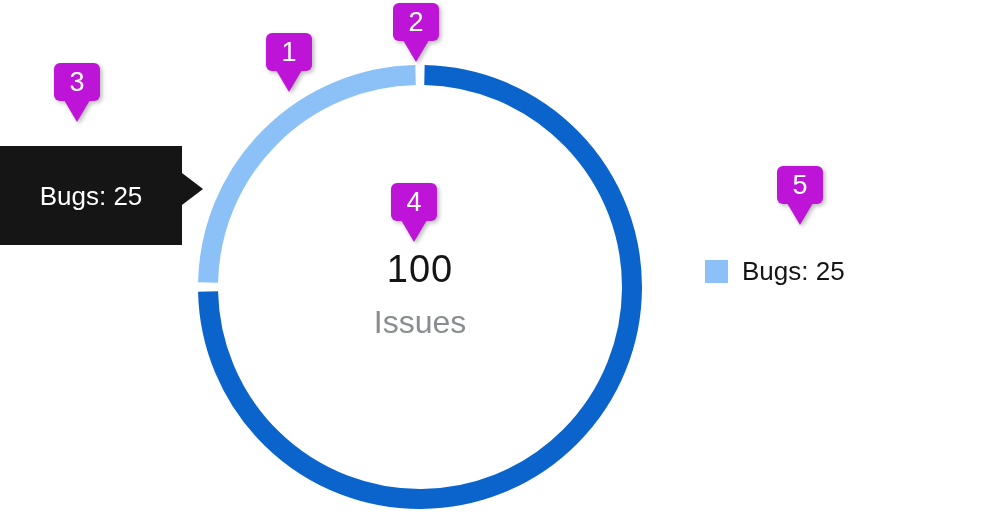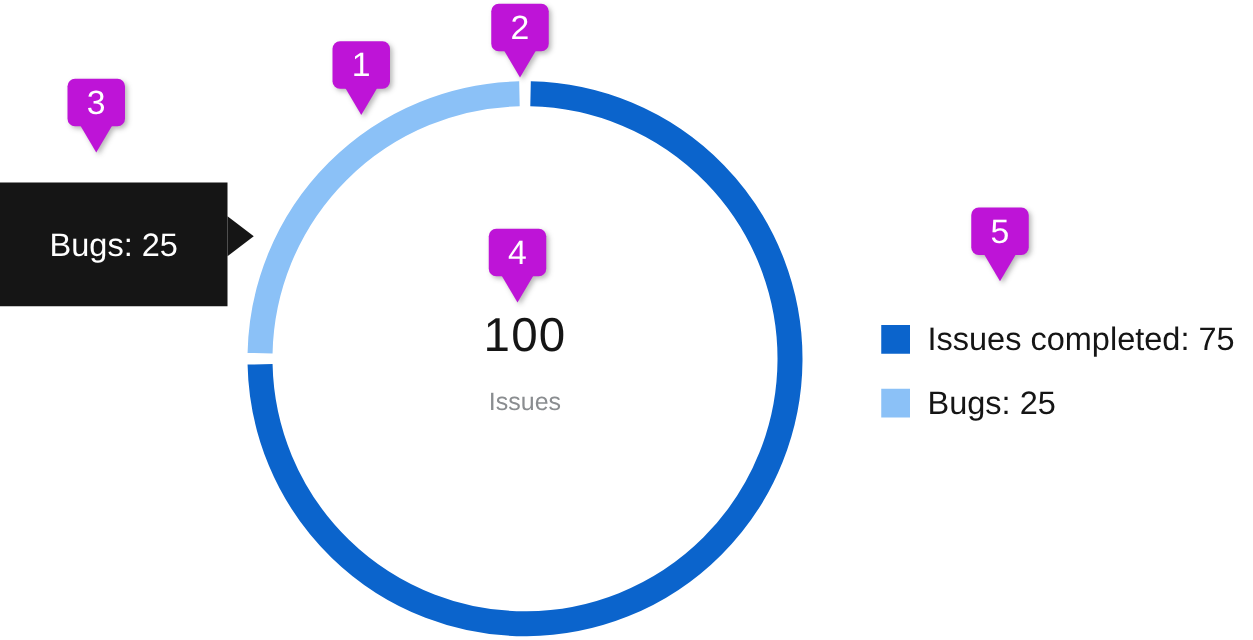--- a/index.html
+++ b/index.html
@@ -31,21 +31,21 @@
     line-height: 50px;
     letter-spacing: 1px;
     color: var(--title-color, #151515);
   }
   .center-subtitle {
     position: absolute;
     left: 190px;
     top: 307px;
     width: 460px;
     text-align: center;
-    font-size: 20px;
+    font-size: 32px;
     line-height: 30px;
     color: var(--subtitle-color, #8a8d90);
   }
 
   
   .tooltip {
     position: absolute;
     left: 0;
     top: 146px;
     width: 182px;
@@ -138,24 +138,20 @@
   <div class="center-title">100</div>
   <div class="center-subtitle">Issues</div>
 
   <div class="tooltip">
     <span class="tooltip-text">Bugs: 25</span>
     <span class="tooltip-arrow"></span>
   </div>
 
   <div class="legend">
     <div class="legend-item">
-      <span class="legend-swatch" style="background-color: rgb(11, 100, 204);"></span>
-      <span class="legend-label">Issues completed: 75</span>
-    </div>
-    <div class="legend-item">
       <span class="legend-swatch" style="background-color: rgb(139, 193, 247);"></span>
       <span class="legend-label">Bugs: 25</span>
     </div>
   </div>
 
   <div class="pin pin-1">1</div>
   <div class="pin pin-2">2</div>
   <div class="pin pin-3">3</div>
   <div class="pin pin-4">4</div>
   <div class="pin pin-5">5</div>

